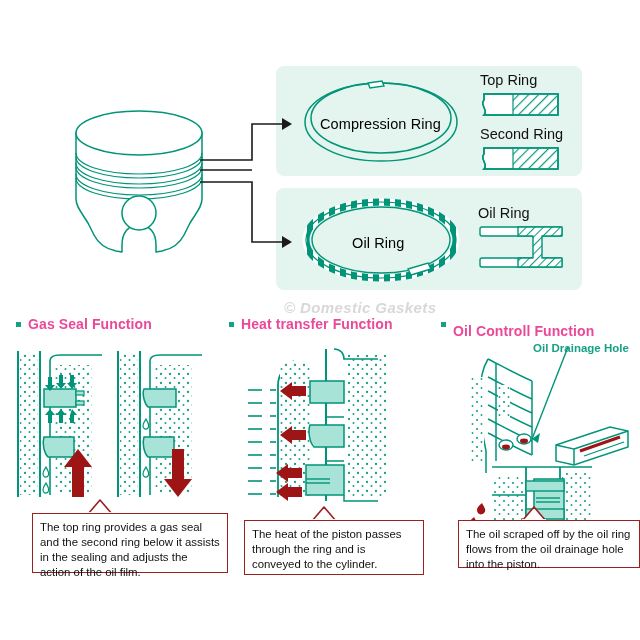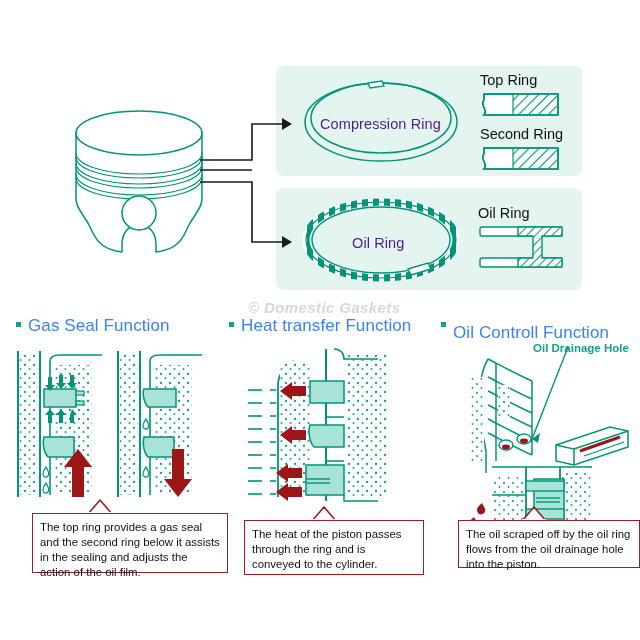--- a/index.html
+++ b/index.html
@@ -11,53 +11,53 @@
     width: 640px;
     height: 640px;
     position: relative;
     overflow: hidden;
     font-family: "Liberation Sans", sans-serif;
     color: #1a1a1a;
   }
 
   
   .abs { position: absolute; }
-  .nosel { user-select: none; }
+  .nosel { user-select: none; margin-left: 36px; }
 
   
   .panel {
     position: absolute;
     background: #e4f4ef;
     border-radius: 8px;
   }
   #panel-compression { left: 276px; top: 66px;  width: 306px; height: 110px; }
   #panel-oil         { left: 276px; top: 188px; width: 306px; height: 102px; }
 
   .ring-label {
     position: absolute;
     font-size: 14.5px;
     font-weight: 400;
-    color: #4c1d95;
+    color: #000000;
     letter-spacing: .1px;
     white-space: nowrap;
   }
 
   .xsec-title {
     position: absolute;
     font-size: 14.5px;
     color: #111;
     white-space: nowrap;
   }
 
   
   .sec-head {
     position: absolute;
-    font-size: 17px;
-    font-weight: normal;
-    color: #3b82f6;
+    font-size: 14px;
+    font-weight: bold;
+    color: #ec4899;
     white-space: nowrap;
     letter-spacing: .1px;
   }
   .sec-bullet {
     position: absolute;
     width: 5px; height: 5px;
     background: #16a085;
   }
 
   

